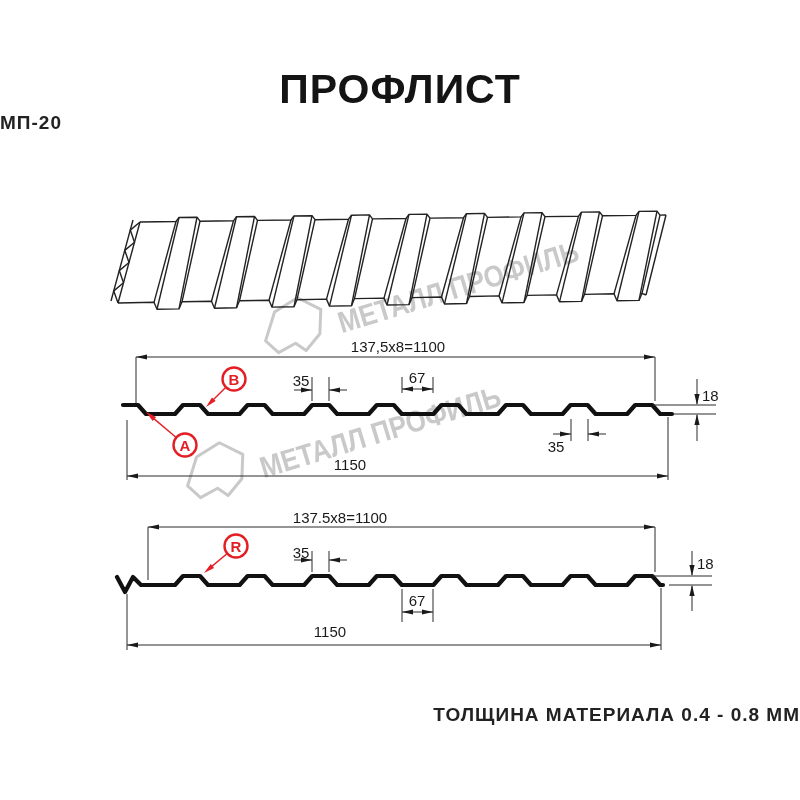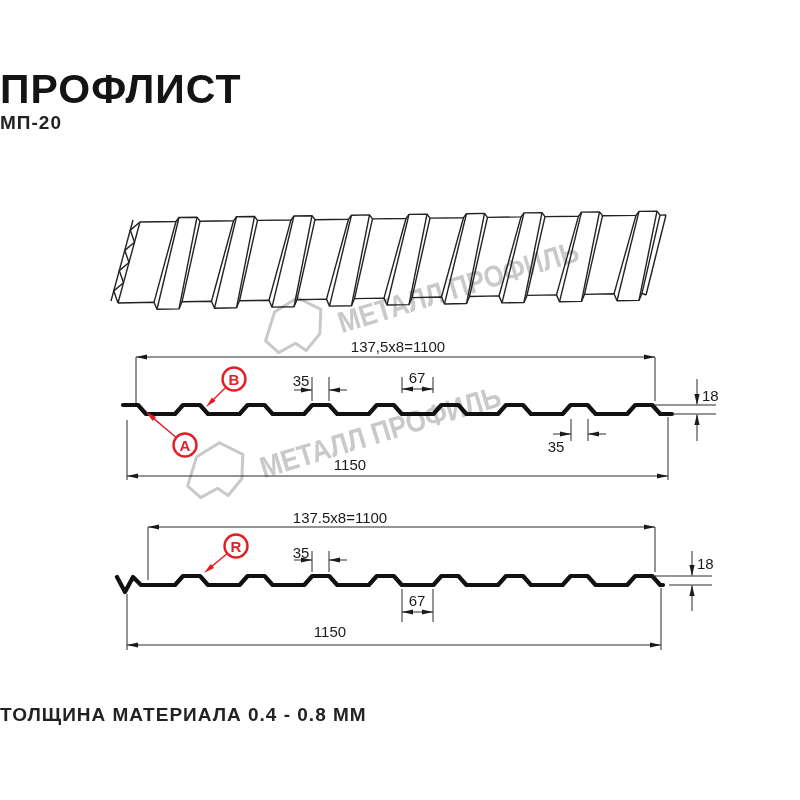--- a/index.html
+++ b/index.html
@@ -1,22 +1,22 @@
 <!DOCTYPE html>
 <html><head>
 <meta charset="utf-8">
 <style>
   html,body{margin:0;padding:0;background:#ffffff;}
   .page{position:relative;width:800px;height:800px;background:#ffffff;overflow:hidden;
         font-family:"Liberation Sans", sans-serif;color:#1a1a1a;}
-  .title{position:absolute;left:0;top:66px;width:100%;
+  .title{position:absolute;left:0;top:66px;width:100%;text-align:center;
          font-size:41px;font-weight:700;letter-spacing:1px;color:#141414;}
   .subtitle{position:absolute;left:0;top:112px;width:100%;text-align:left;
          font-size:19px;font-weight:600;letter-spacing:1px;color:#222;}
-  .footer{position:absolute;left:0;top:704px;width:100%;text-align:left;
+  .footer{position:absolute;left:0;top:704px;width:100%;text-align:right;
          font-size:19px;font-weight:700;letter-spacing:1px;color:#222;}
   svg.canvas{position:absolute;left:0;top:0;}
   text.dim{font-family:"Liberation Sans", sans-serif;font-size:15px;fill:#1a1a1a;}
   text.mid{text-anchor:middle;}
   .wm-text{font-family:"Liberation Sans", sans-serif;font-weight:700;fill:#c9c9c9;}
 </style>
 </head>
 <body>
 
 <div class="page">

